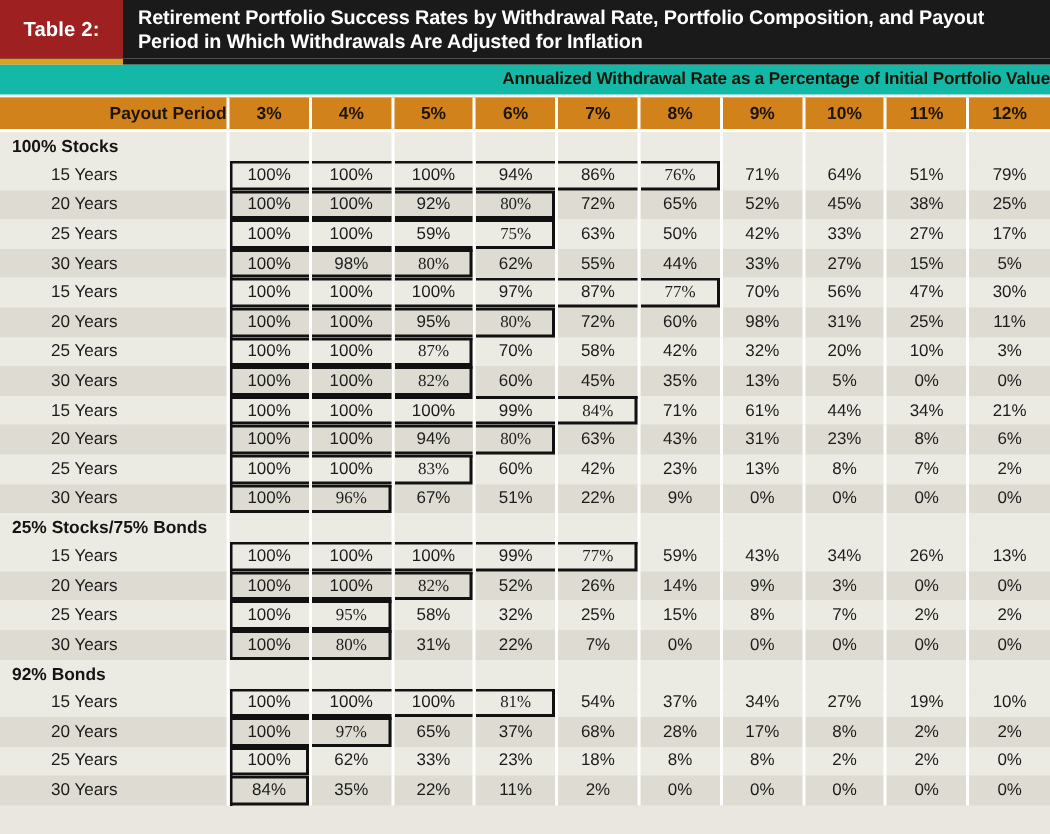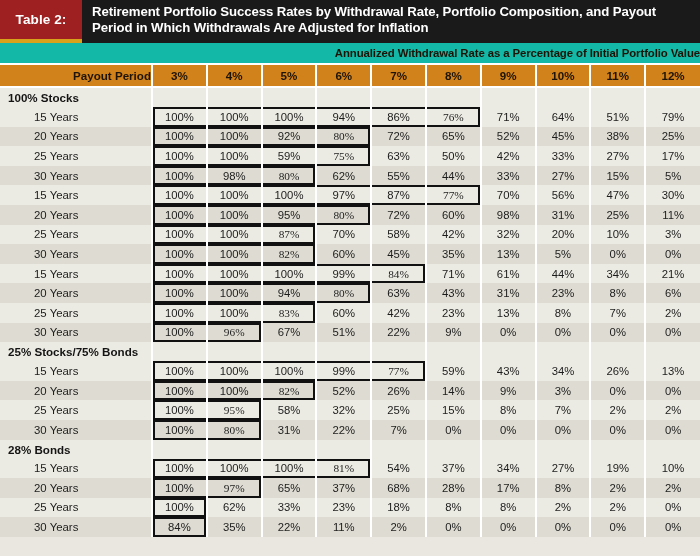--- a/index.html
+++ b/index.html
@@ -419,21 +419,21 @@
           <td>31%</td>
           <td>22%</td>
           <td>7%</td>
           <td>0%</td>
           <td>0%</td>
           <td>0%</td>
           <td>0%</td>
           <td>0%</td>
         </tr>
         <tr class="section-row">
-          <td class="label">28% Bonds</td>
+          <td class="label">92% Bonds</td>
           <td>&nbsp;</td>
           <td>&nbsp;</td>
           <td>&nbsp;</td>
           <td>&nbsp;</td>
           <td>&nbsp;</td>
           <td>&nbsp;</td>
           <td>&nbsp;</td>
           <td>&nbsp;</td>
           <td>&nbsp;</td>
           <td>&nbsp;</td>

